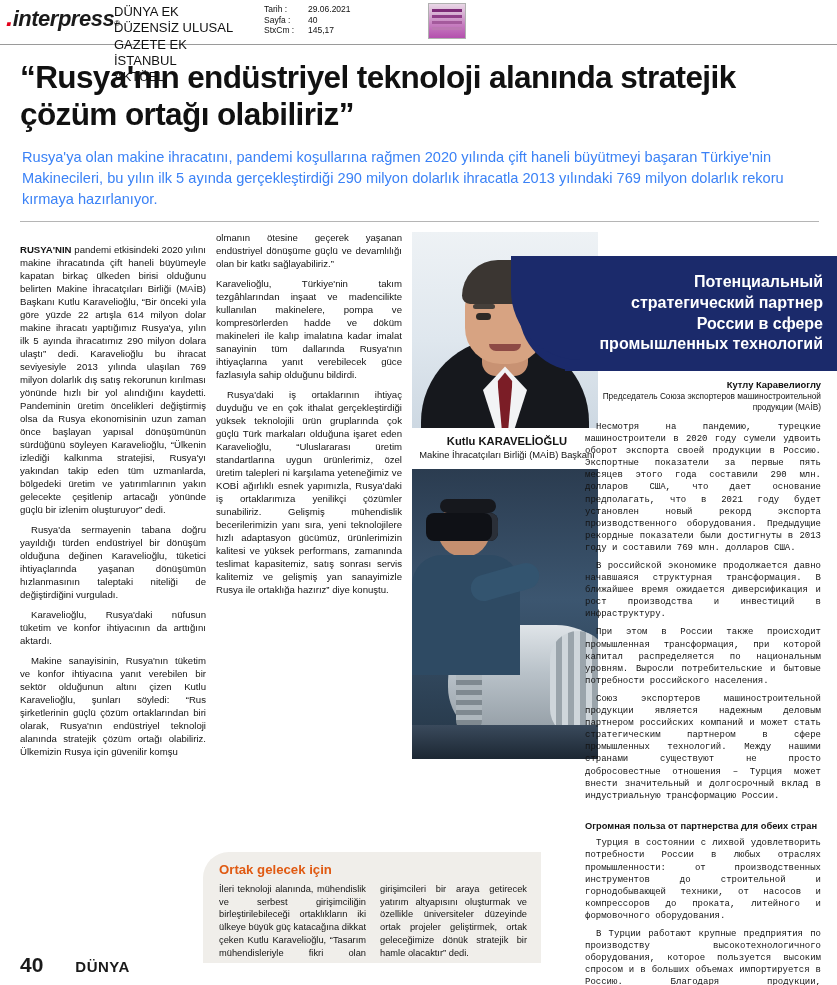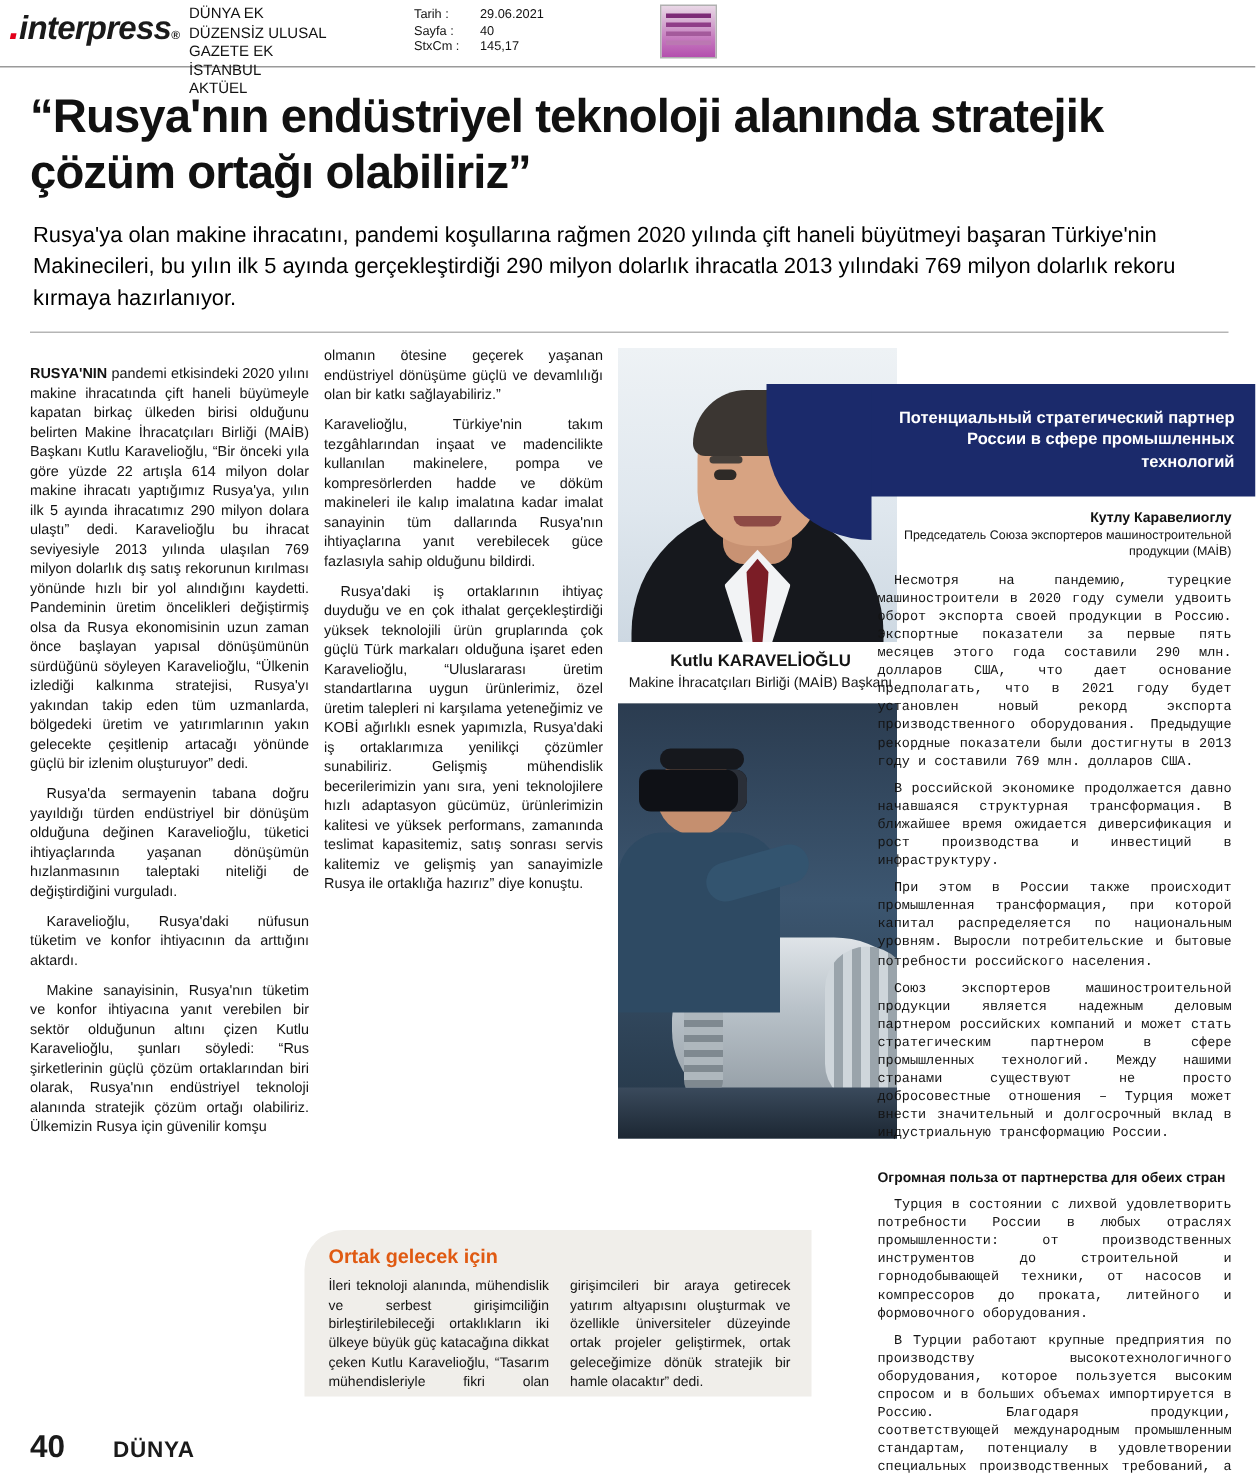--- a/index.html
+++ b/index.html
@@ -33,26 +33,25 @@
     font-style: italic;
     font-weight: bold;
     font-size: 22px;
     letter-spacing: -0.5px;
   }
   .logo .dot { color: #e2001a; font-size: 26px; }
   .logo .word { color: #1a1a1a; }
   .logo .reg { font-size: 8px; font-style: normal; vertical-align: super; }
 
   .pub-meta {
-    font-size: 10px;
+    font-size: 13px;
     line-height: 1.25;
     color: #111;
     padding-top: 2px;
     width: 128px;
-    margin-left: 12px;
   }
   .date-meta {
     font-size: 8.5px;
     line-height: 1.25;
     color: #111;
     padding-top: 2px;
     padding-left: 22px;
     width: 160px;
   }
   .date-meta .row { display: flex; }
@@ -86,21 +85,21 @@
     line-height: 1.18;
     font-weight: bold;
     letter-spacing: -0.6px;
     margin: 0;
     color: #111;
   }
   .subhead {
     margin: 14px 20px 0 22px;
     font-size: 14.6px;
     line-height: 1.42;
-    color: #000000;
+    color: #3b82f6;
   }
   .rule {
     margin: 12px 18px 0 20px;
     border-top: 1px solid #b5b5b5;
   }
 
   
   .content {
     display: flex;
     padding: 10px 16px 0 20px;
@@ -275,21 +274,21 @@
     top: 256px;
     width: 272px;
     height: 729px;
   }
   .rus-head {
     position: relative;
     background: #1b2a6b;
     color: #ffffff;
     padding: 16px 14px 16px 26px;
     font-weight: bold;
-    font-size: 11px;
+    font-size: 16px;
     line-height: 1.3;
     text-align: right;
     border-radius: 0 0 0 0;
   }
   .rus-head:before {
     content:"";
     position:absolute;
     left: -46px; top: 0; bottom: 0; width: 60px;
     background: #1b2a6b;
     border-radius: 0 0 0 60px;
@@ -326,21 +325,21 @@
     font-weight: bold;
     margin: 19px 0 5px 0;
     text-indent: 0;
     line-height: 1.25;
   }
 
   
   .orange-box {
     position: absolute;
     left: 203px;
-    top: 820px;
+    top: 852px;
     width: 338px;
     height: 111px;
     background: #f0eeea;
     border-radius: 26px 0 0 0;
     padding: 10px 14px 10px 16px;
     box-sizing: border-box;
   }
   .orange-title {
     color: #e05a12;
     font-weight: bold;

